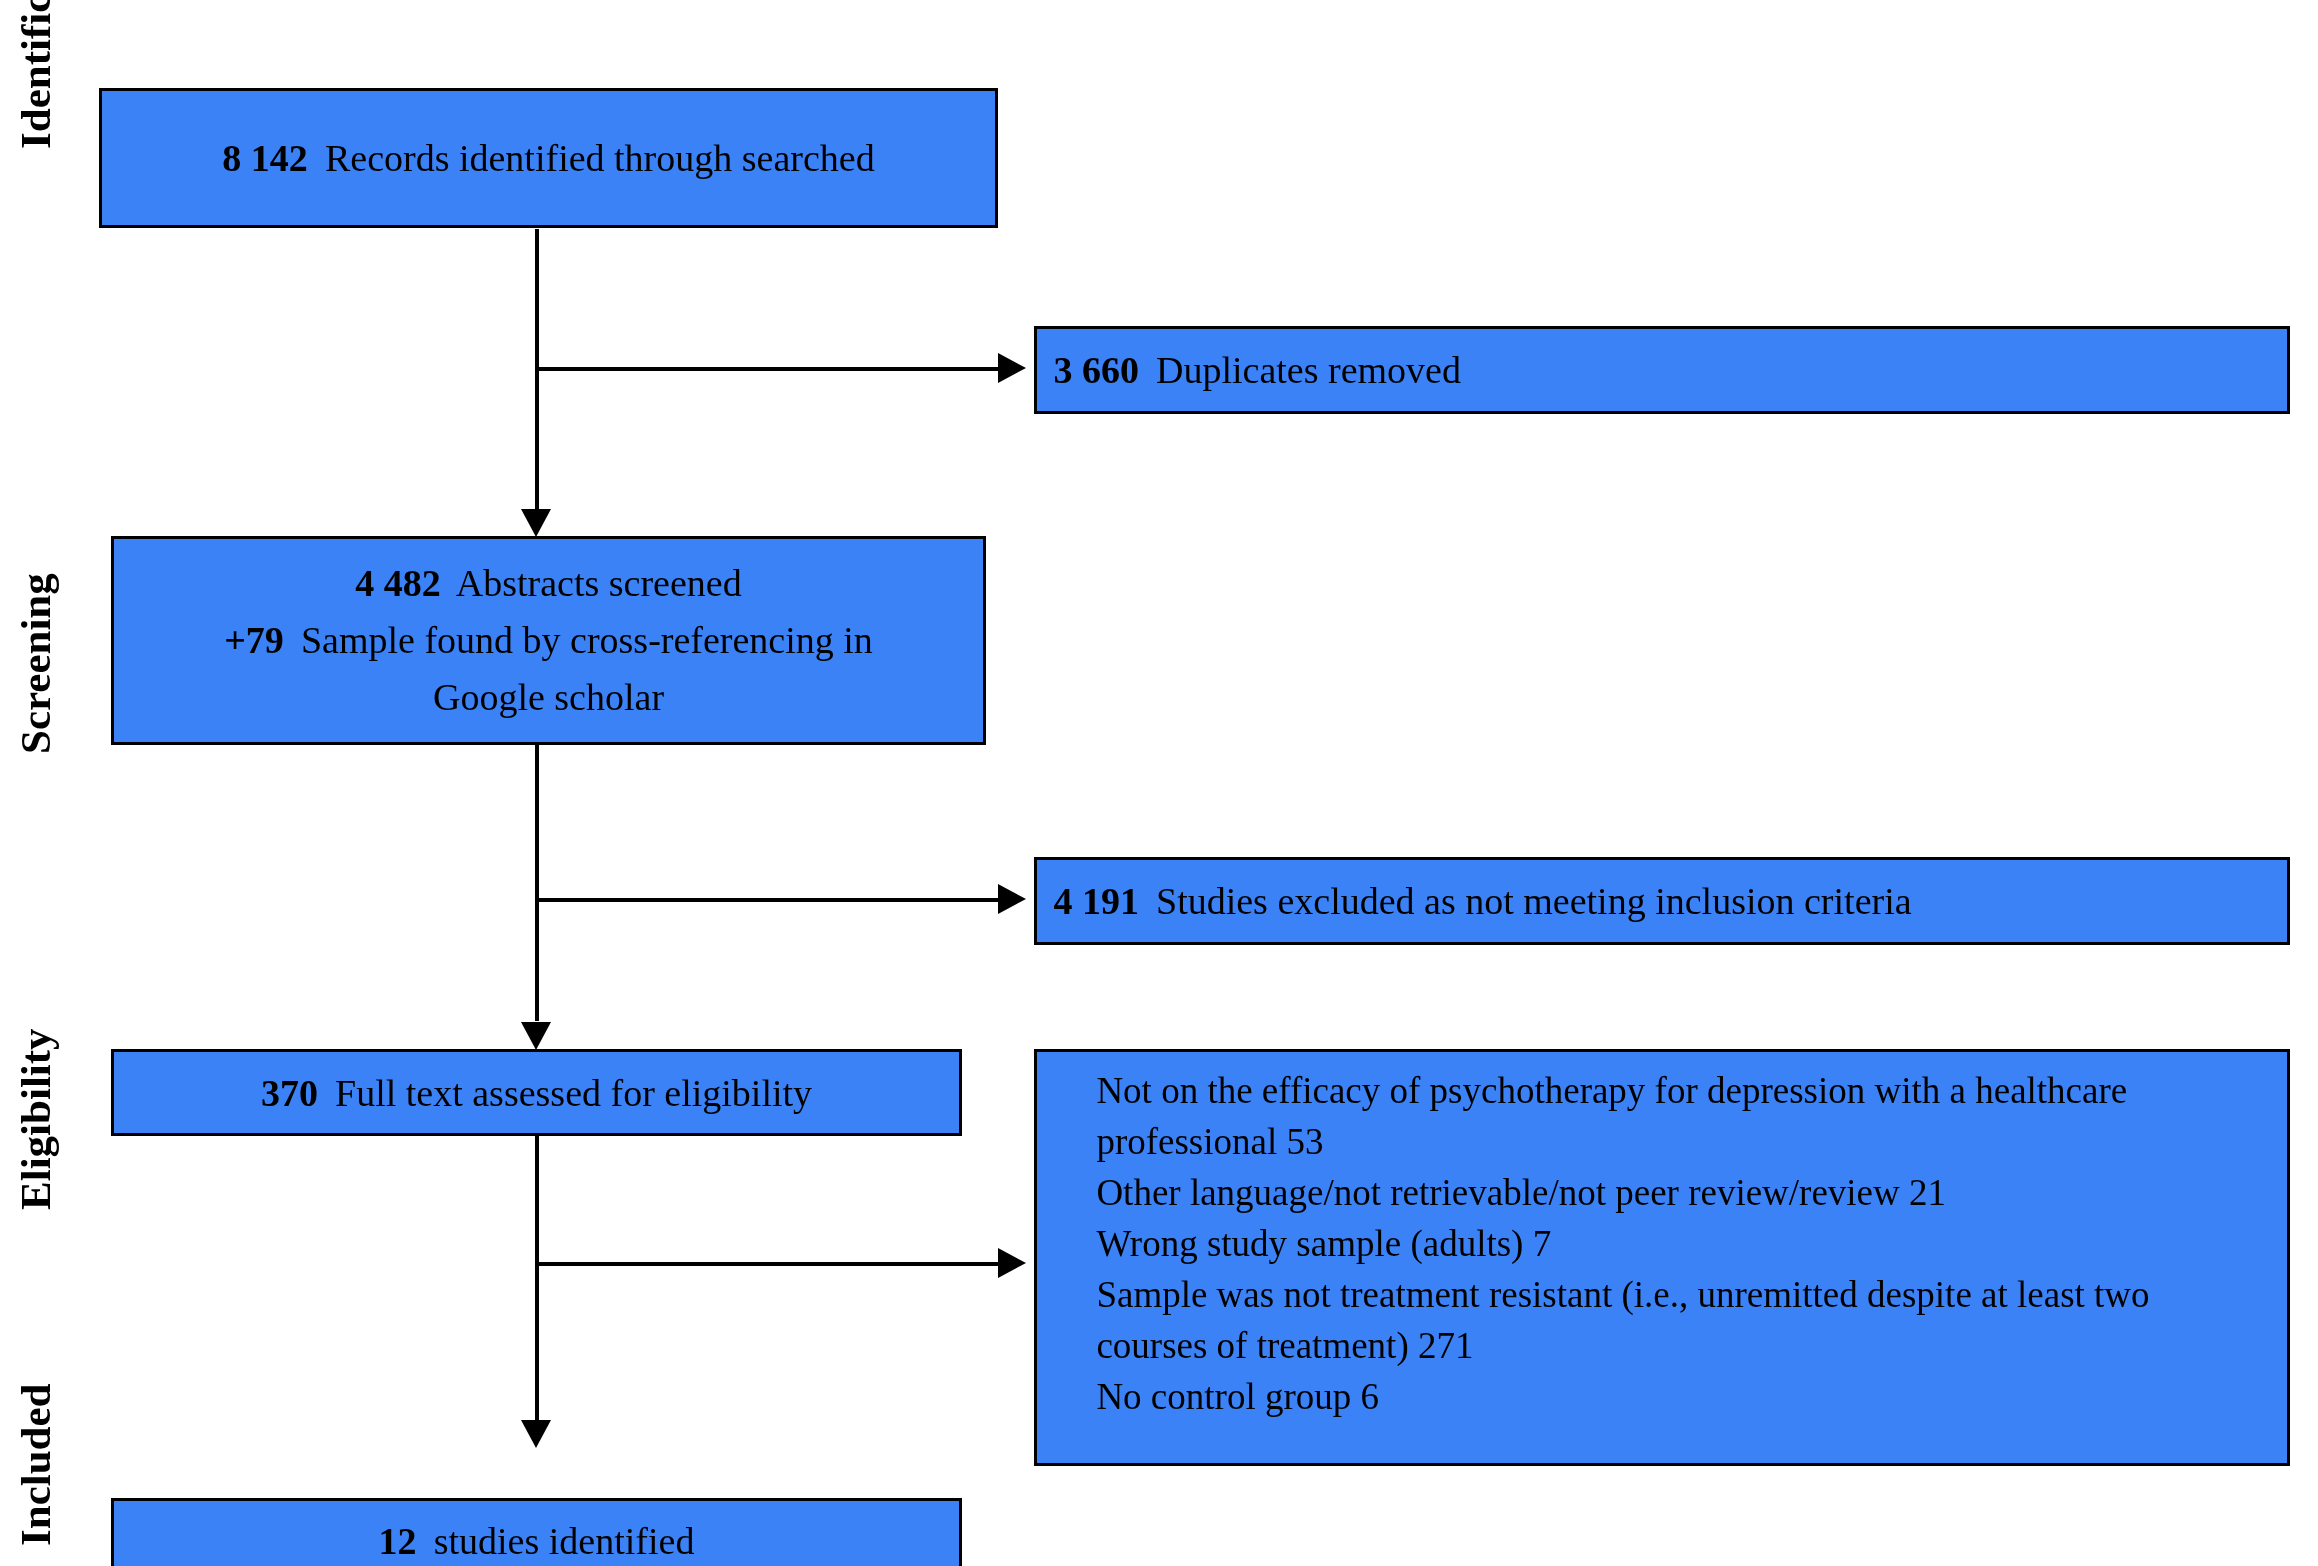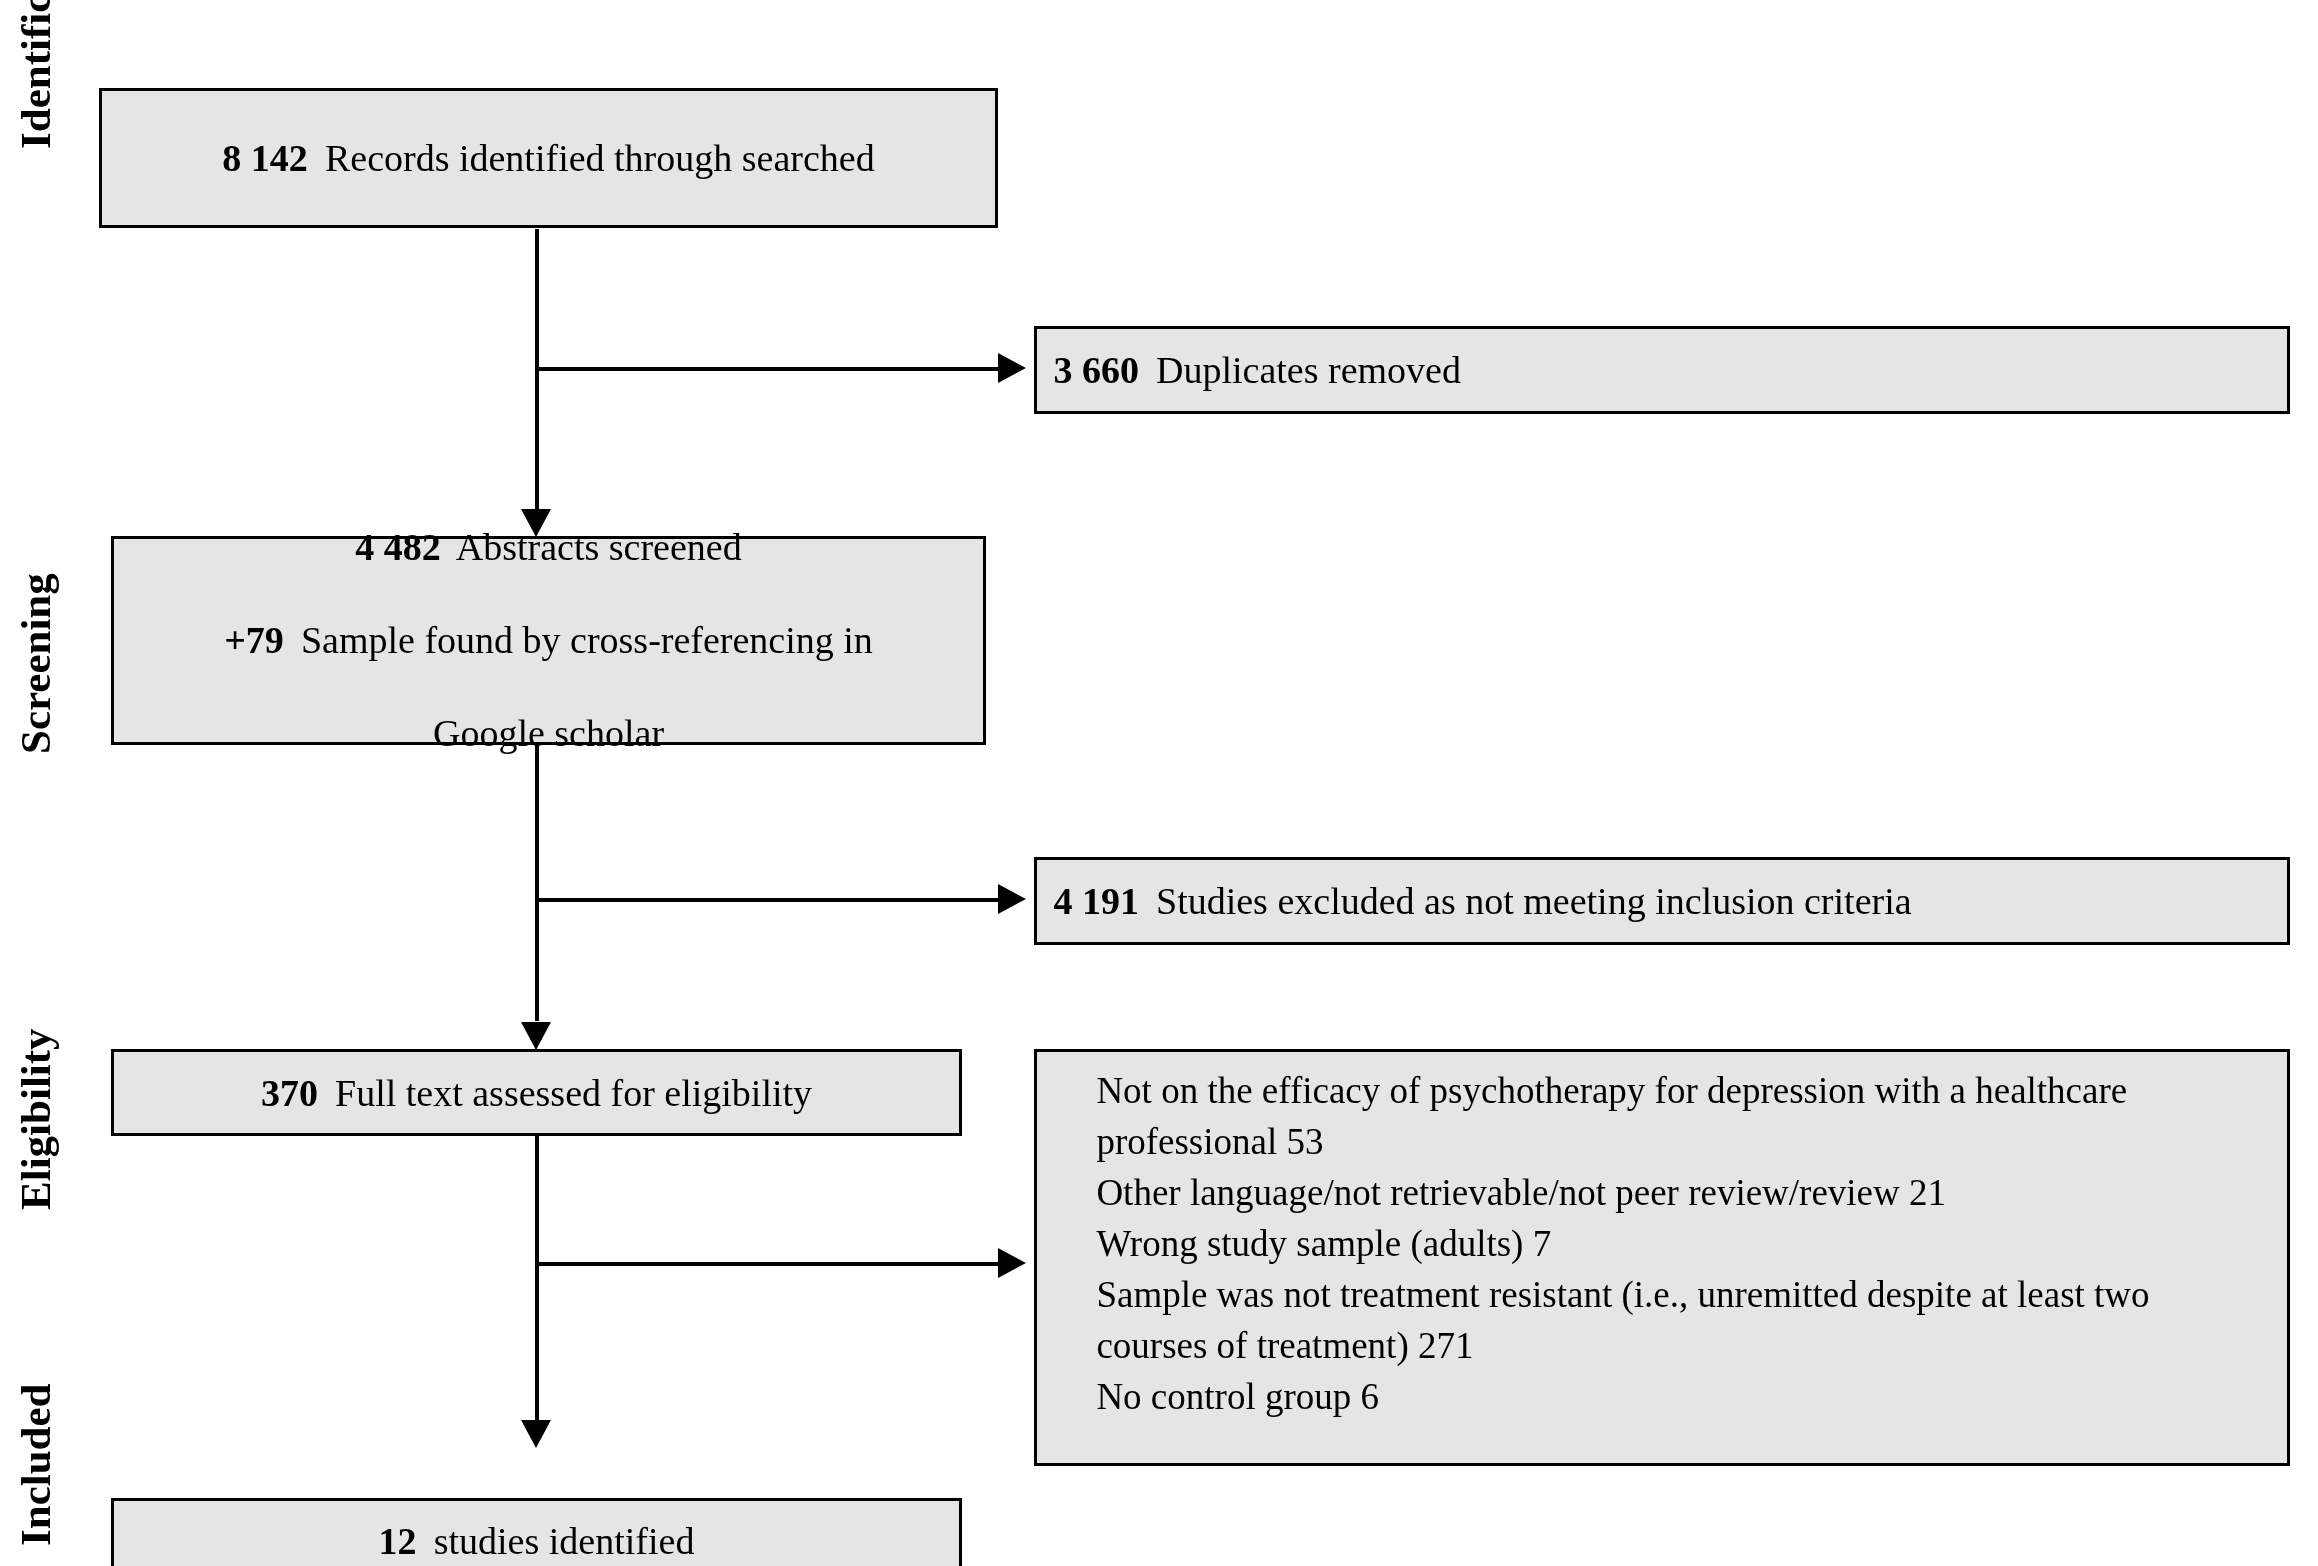--- a/index.html
+++ b/index.html
@@ -26,21 +26,21 @@
     transform-origin: 0 0;
     transform: rotate(-90deg);
     letter-spacing: 0px;
   }
 
   
   .box {
     position: absolute;
     box-sizing: border-box;
     border: 3.7px solid #000000;
-    background: #e5e5e5;
+    background: #3b82f6;
     color: #000000;
   }
   .box-inner {
     position: absolute;
     left: 0; right: 0; top: 0; bottom: 0;
     display: flex;
     flex-direction: column;
     justify-content: center;
     box-sizing: border-box;
   }
@@ -104,21 +104,21 @@
   <div class="box leftish" style="left:1034px; top:326px; width:1256px; height:88px;">
     <div class="box-inner" style="padding:3px 16.4px;">
       <div class="line" style="font-size:38px; line-height:46px;">
         <b class="num">3 660</b> 
         <span>Duplicates removed</span>
       </div>
     </div>
   </div>
 
   <div class="box centered" style="left:111px; top:536px; width:875px; height:209px;">
-    <div class="box-inner" style="padding:4.5px 15px;gap:36px;">
+    <div class="box-inner" style="padding:4.5px 15px;">
       <div class="line" style="font-size:38px; line-height:57px;">
         <b class="num">4 482</b> 
         <span>Abstracts screened</span>
       </div>
       <div class="line" style="font-size:38px; line-height:57px;">
         <b class="num">+79</b> 
         <span>Sample found by cross-referencing  in</span>
       </div>
       <div class="line" style="font-size:38px; line-height:57px;">
         <span>Google scholar</span>

